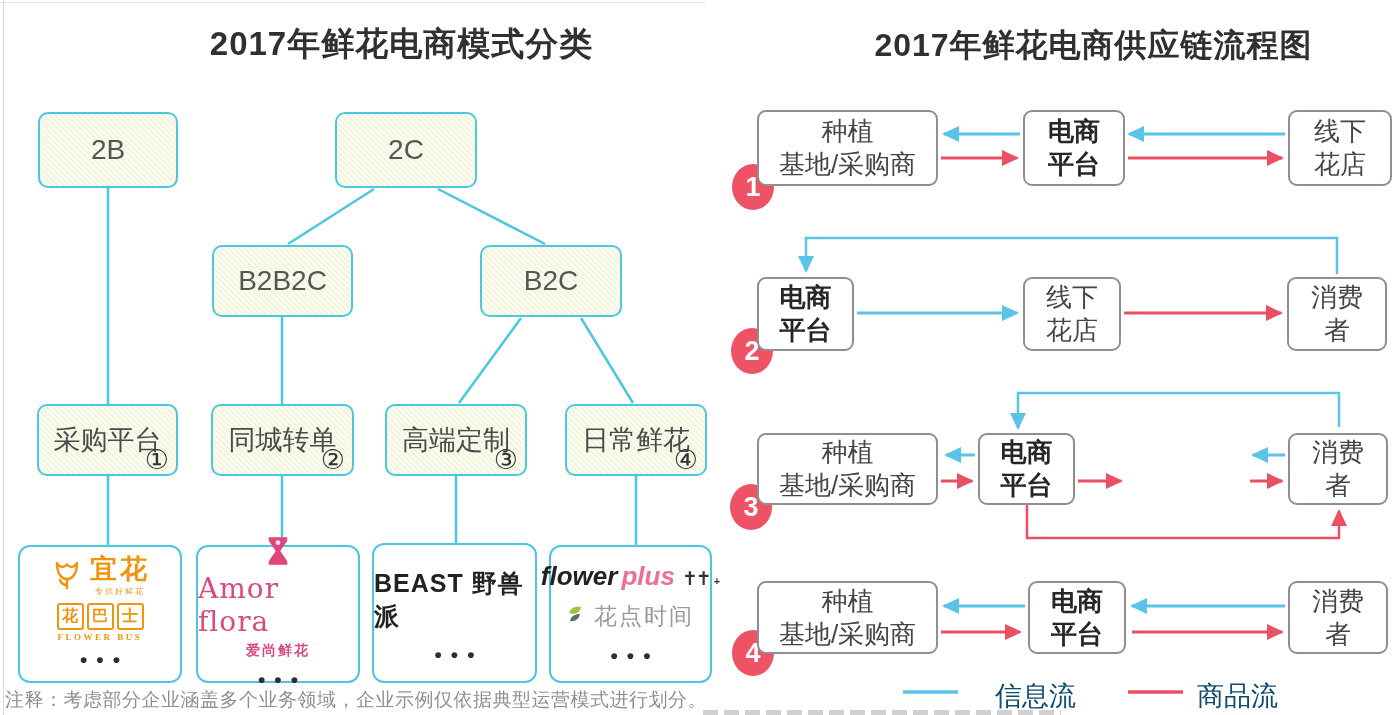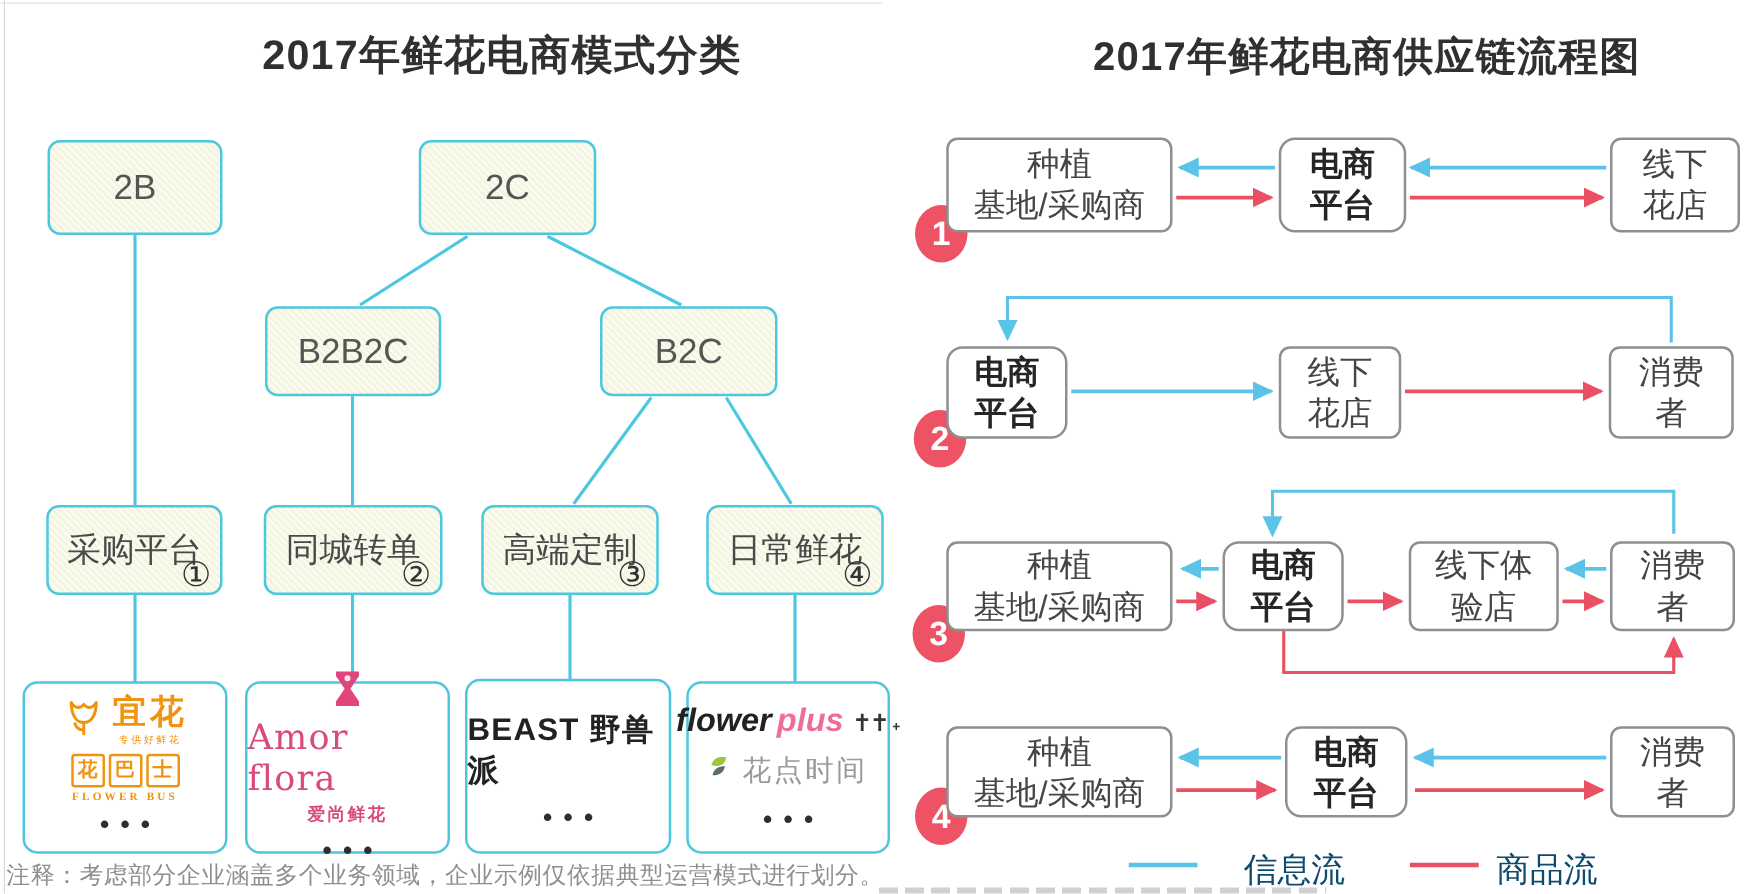--- a/index.html
+++ b/index.html
@@ -15,21 +15,21 @@
   .lbox{position:absolute;z-index:2;box-sizing:border-box;border:2px solid #4cc7e0;border-radius:10px;
         background-color:#fbfbee;
         background-image:repeating-linear-gradient(45deg,rgba(205,205,165,.16) 0 2px,transparent 2px 4px);
         display:flex;align-items:center;justify-content:center;font-size:28px;color:#555;}
   .lbox .cnum{position:absolute;right:7px;bottom:0px;font-size:27px;color:#333;line-height:1;}
   .lbox.cjk{font-size:27px;color:#4a4a4a;}
   
   .rbox{position:absolute;z-index:2;box-sizing:border-box;border:2px solid #8f8f8f;border-radius:9px;
         background:#fff;display:flex;flex-direction:column;align-items:center;justify-content:center;
         font-size:26px;line-height:33px;color:#454545;text-align:center;}
-  .rbox.bold{font-weight:800;color:#262626;border-radius:13px;}
+  .rbox.bold{font-weight:800;color:#262626;}
   .badge{position:absolute;z-index:1;width:42px;height:46px;border-radius:50%;background:#ee5365;
          color:#fff;font-size:27px;font-weight:700;display:flex;align-items:center;justify-content:center;}
   
   .card{position:absolute;z-index:2;box-sizing:border-box;border:2px solid #4cc7e0;border-radius:12px;
         background:#fff;display:flex;flex-direction:column;align-items:center;justify-content:center;}
   .dots{font-size:21px;font-weight:800;letter-spacing:9px;color:#2e2e2e;text-indent:9px;}
   .yihua-row{display:flex;align-items:center;gap:6px;}
   .yihua-name{font-size:27px;font-weight:700;color:#f0930e;letter-spacing:3px;line-height:1;}
   .yihua-tag{font-size:8px;color:#f0930e;letter-spacing:2px;margin-top:3px;}
   .bus-chars{display:flex;gap:3px;justify-content:center;}
@@ -247,24 +247,20 @@
   </div>
 
   <div class="rbox" style="left:757px;top:433px;width:181px;height:72px;">
     <span>种植</span>
     <span>基地/采购商</span>
   </div>
   <div class="rbox bold" style="left:978px;top:433px;width:97px;height:72px;">
     <span>电商</span>
     <span>平台</span>
   </div>
-  <div class="rbox" style="left:1127px;top:433px;width:120px;height:72px;">
-    <span>线下体</span>
-    <span>验店</span>
-  </div>
   <div class="rbox" style="left:1288px;top:433px;width:100px;height:72px;">
     <span>消费</span>
     <span>者</span>
   </div>
 
   <div class="rbox" style="left:757px;top:581px;width:181px;height:73px;">
     <span>种植</span>
     <span>基地/采购商</span>
   </div>
   <div class="rbox bold" style="left:1028px;top:581px;width:98px;height:73px;">

